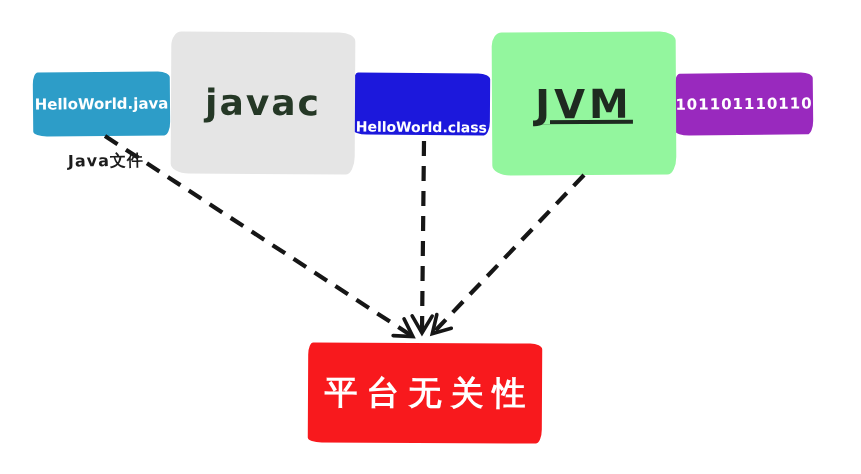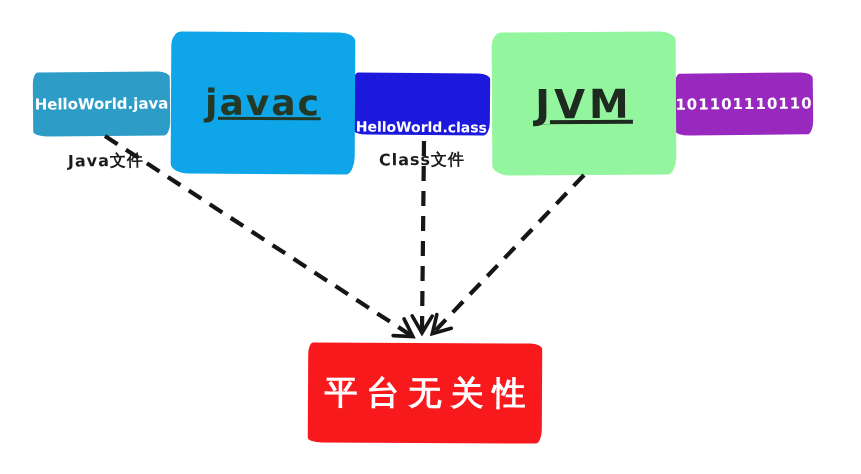--- a/index.html
+++ b/index.html
@@ -33,26 +33,25 @@
   }
   .box-java-file {
     left: 33px; top: 72px; width: 137px; height: 64px;
     background: #2d9dc8; color: #ffffff;
     font-size: 15px; font-weight: bold;
     transform: rotate(-0.5deg);
     z-index: 1;
   }
   .box-javac {
     left: 171px; top: 32px; width: 184px; height: 142px;
-    background: #0ea5e9; color: #253826;
+    background: #e5e5e5; color: #253826;
     font-size: 36px; font-weight: 600;
     letter-spacing: 2px;
     transform: rotate(0.3deg);
     z-index: 2;
-    text-decoration: underline;
   }
   .box-class-file {
     left: 353px; top: 73px; width: 137px; height: 62px;
     background: #1c18dc; color: #ffffff;
     font-size: 14px; font-weight: bold;
     transform: rotate(0.4deg);
     z-index: 1;
     align-items: flex-end;
   }
   .box-jvm {
@@ -124,21 +123,20 @@
 
   <div class="box sketch-thin box-binary">
     <span>01011011101101</span>
   </div>
 
   <div class="box sketch-thin box-platform">
     <span>平台无关性</span>
   </div>
 
   <div class="caption caption-java">Java文件</div>
-  <div class="caption caption-class">Class文件</div>
 
   <svg class="lines-overlay" width="861" height="474" viewBox="0 0 861 474" xmlns="http://www.w3.org/2000/svg">
     <defs>
       <marker id="arrowV" markerUnits="userSpaceOnUse" markerWidth="28" markerHeight="28" viewBox="0 0 28 28" refX="21" refY="14" orient="auto">
         <path d="M5,4 L22,14 L5,24" fill="none" stroke="#161616" stroke-width="3.6" stroke-linecap="round"></path>
       </marker>
     </defs>
     <g fill="none" stroke="#161616" stroke-width="4.2" stroke-dasharray="15 10">
       <path d="M105,136 L412,336" marker-end="url(#arrowV)"></path>
       <path d="M424,141 L422,332" marker-end="url(#arrowV)"></path>

